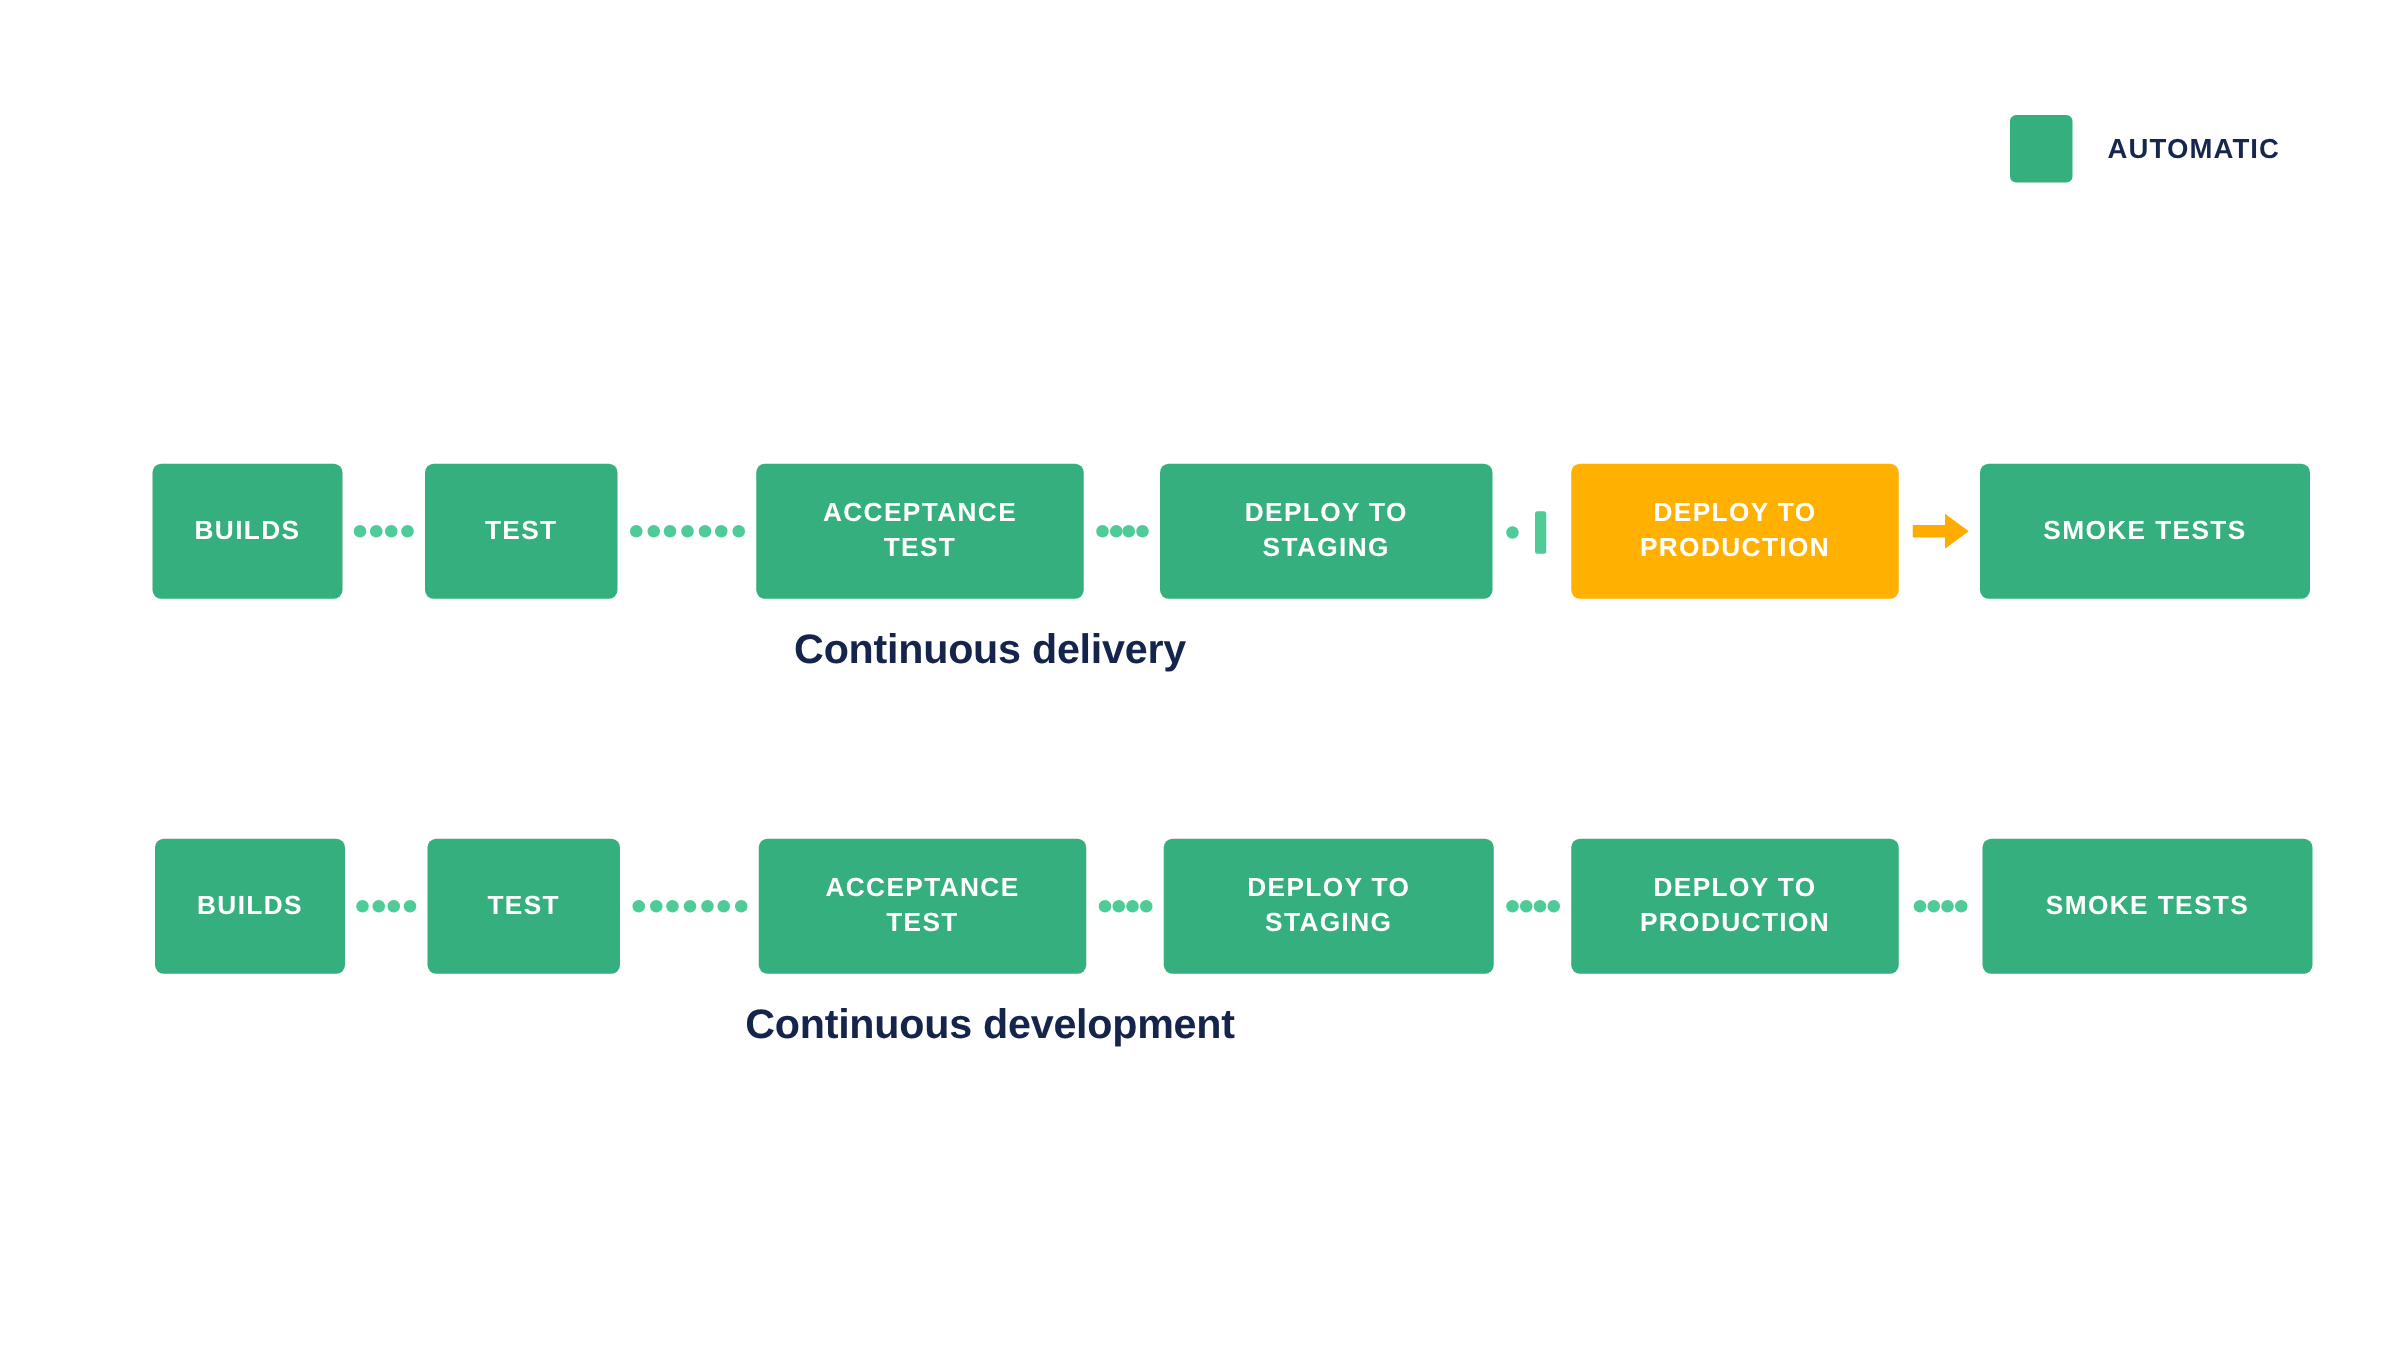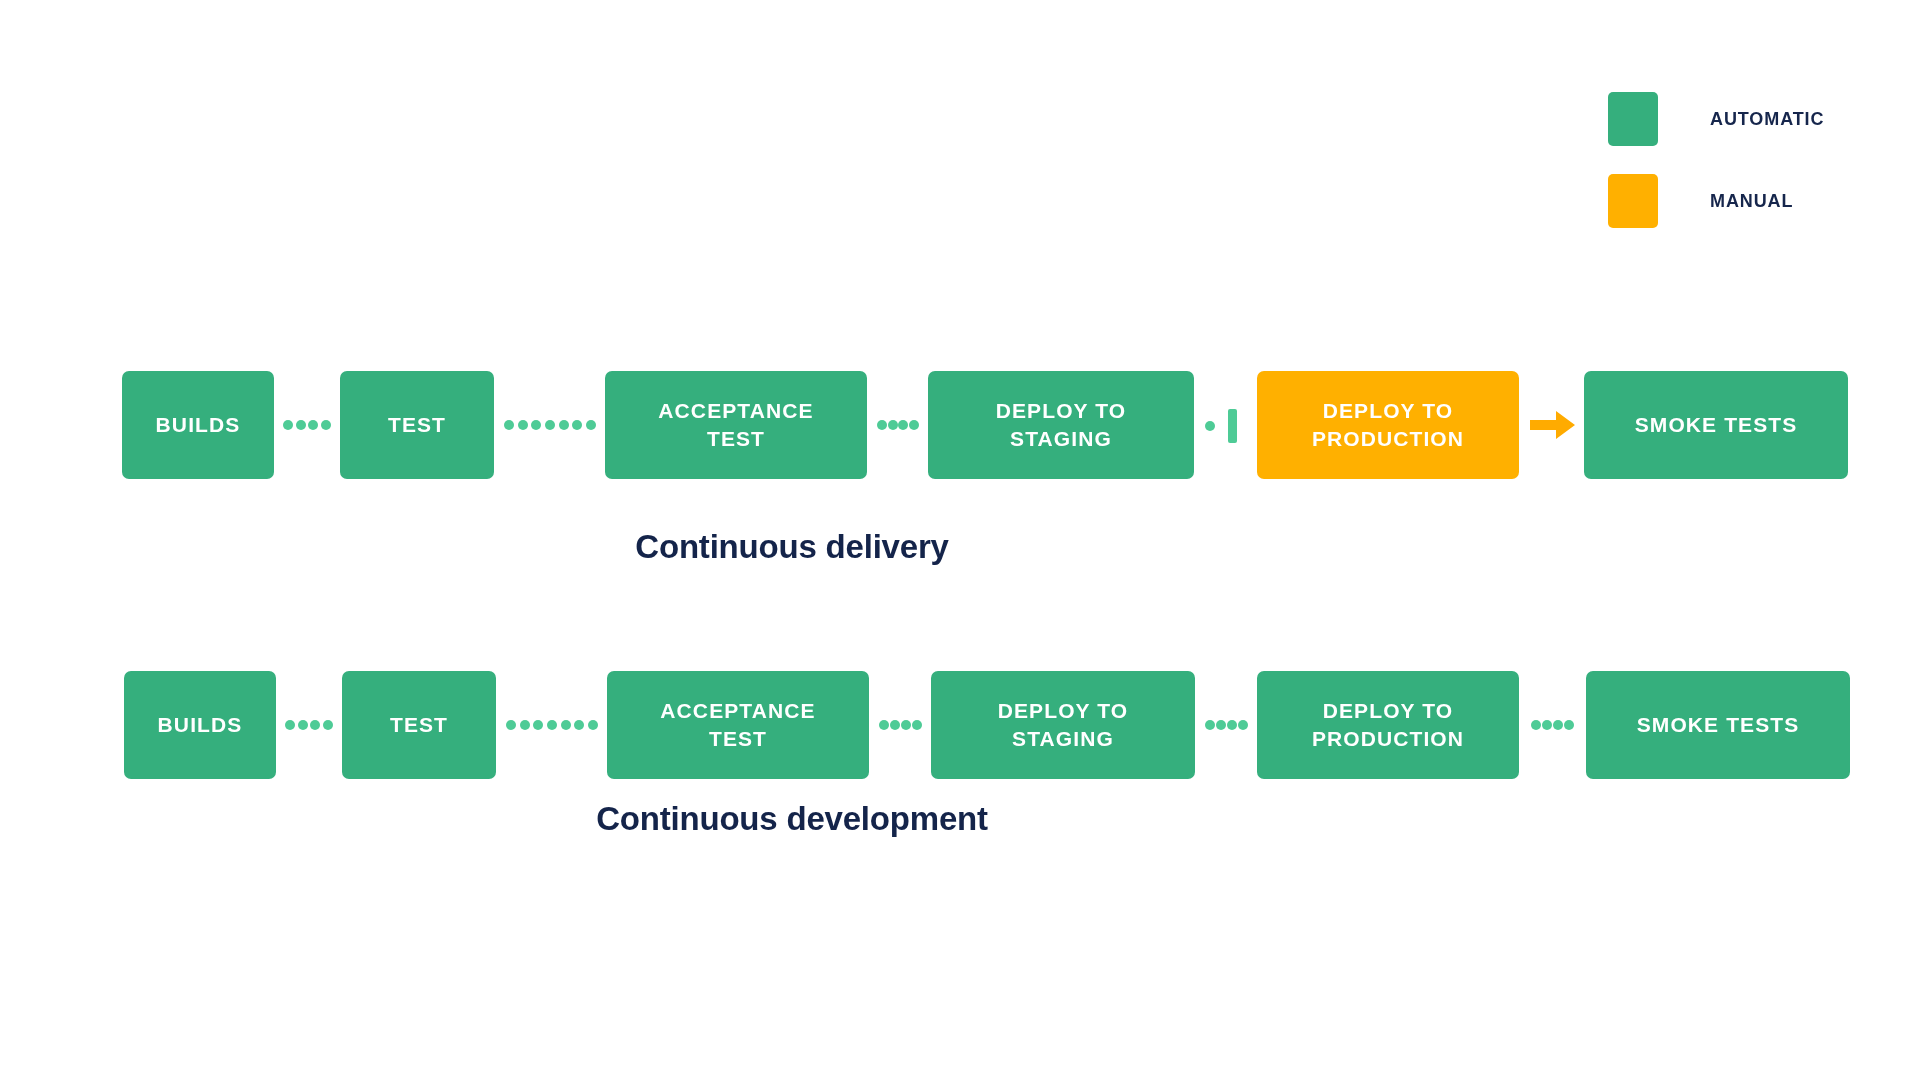--- a/index.html
+++ b/index.html
@@ -36,26 +36,25 @@
     align-items: center;
     gap: 28px;
   }
   .legend-swatch {
     width: 50px;
     height: 54px;
     border-radius: 5px;
     flex: none;
   }
   .legend-label {
-    font-size: 18px;
+    font-size: 22px;
     font-weight: 700;
     letter-spacing: 0.9px;
     color: #16264c;
     white-space: nowrap;
-    margin-left: 24px;
   }
 
   
   .row {
     position: absolute;
     left: 0;
     width: 1920px;
     height: 120px;
   }
   .row-1 { top: 371px; }
@@ -134,41 +133,37 @@
   .caption {
     position: absolute;
     width: 1920px;
     left: 0;
     text-align: center;
     color: #14244a;
     font-size: 33px;
     font-weight: 700;
     letter-spacing: -0.2px;
   }
-  .caption-1 { top: 528px; }
+  .caption-1 { top: 500px; }
   .caption-2 { top: 800px; }
   .caption-inner {
     display: inline-block;
     transform: translateX(-168px);
   }
 </style>
 </head>
 <body>
 
 <div class="canvas">
 
   <div class="legend">
     <div class="legend-row">
       <span class="legend-swatch" style="background: rgb(53, 175, 125);"></span>
       <span class="legend-label">AUTOMATIC</span>
     </div>
-    <div class="legend-row">
-      <span class="legend-swatch" style="background: rgb(255, 176, 0);"></span>
-      <span class="legend-label">MANUAL</span>
-    </div>
   </div>
 
   <div class="row row-1">
       <div class="node" style="left: 122px; width: 152px; background: rgb(53, 175, 125);">
         <span class="node-label">BUILDS</span>
       </div>
       <div class="node" style="left: 340px; width: 154px; background: rgb(53, 175, 125);">
         <span class="node-label">TEST</span>
       </div>
       <div class="node" style="left: 605px; width: 262px; background: rgb(53, 175, 125);">

